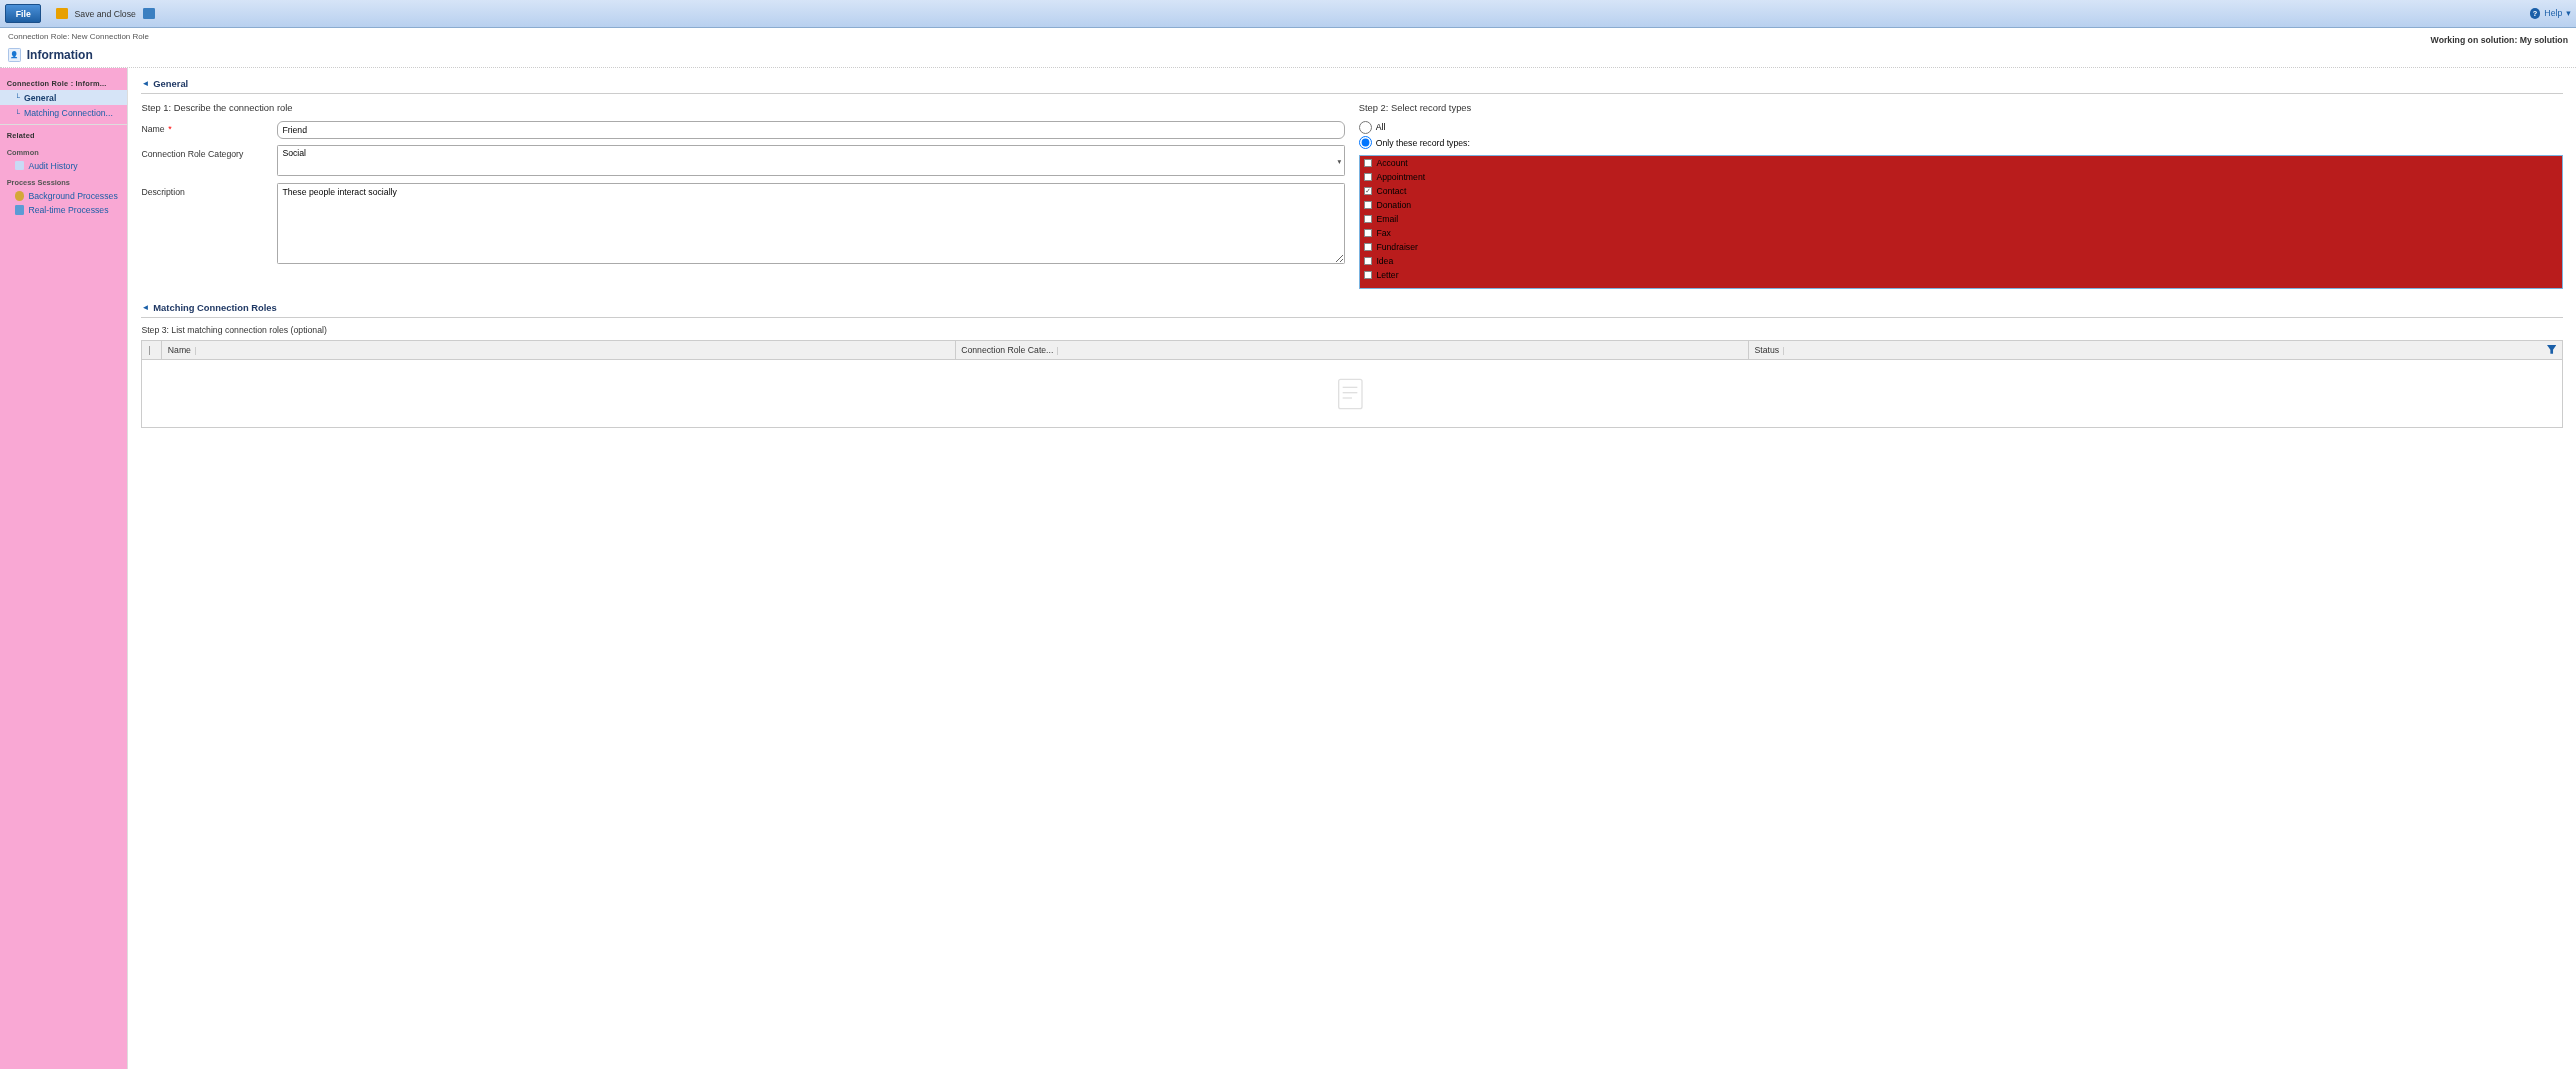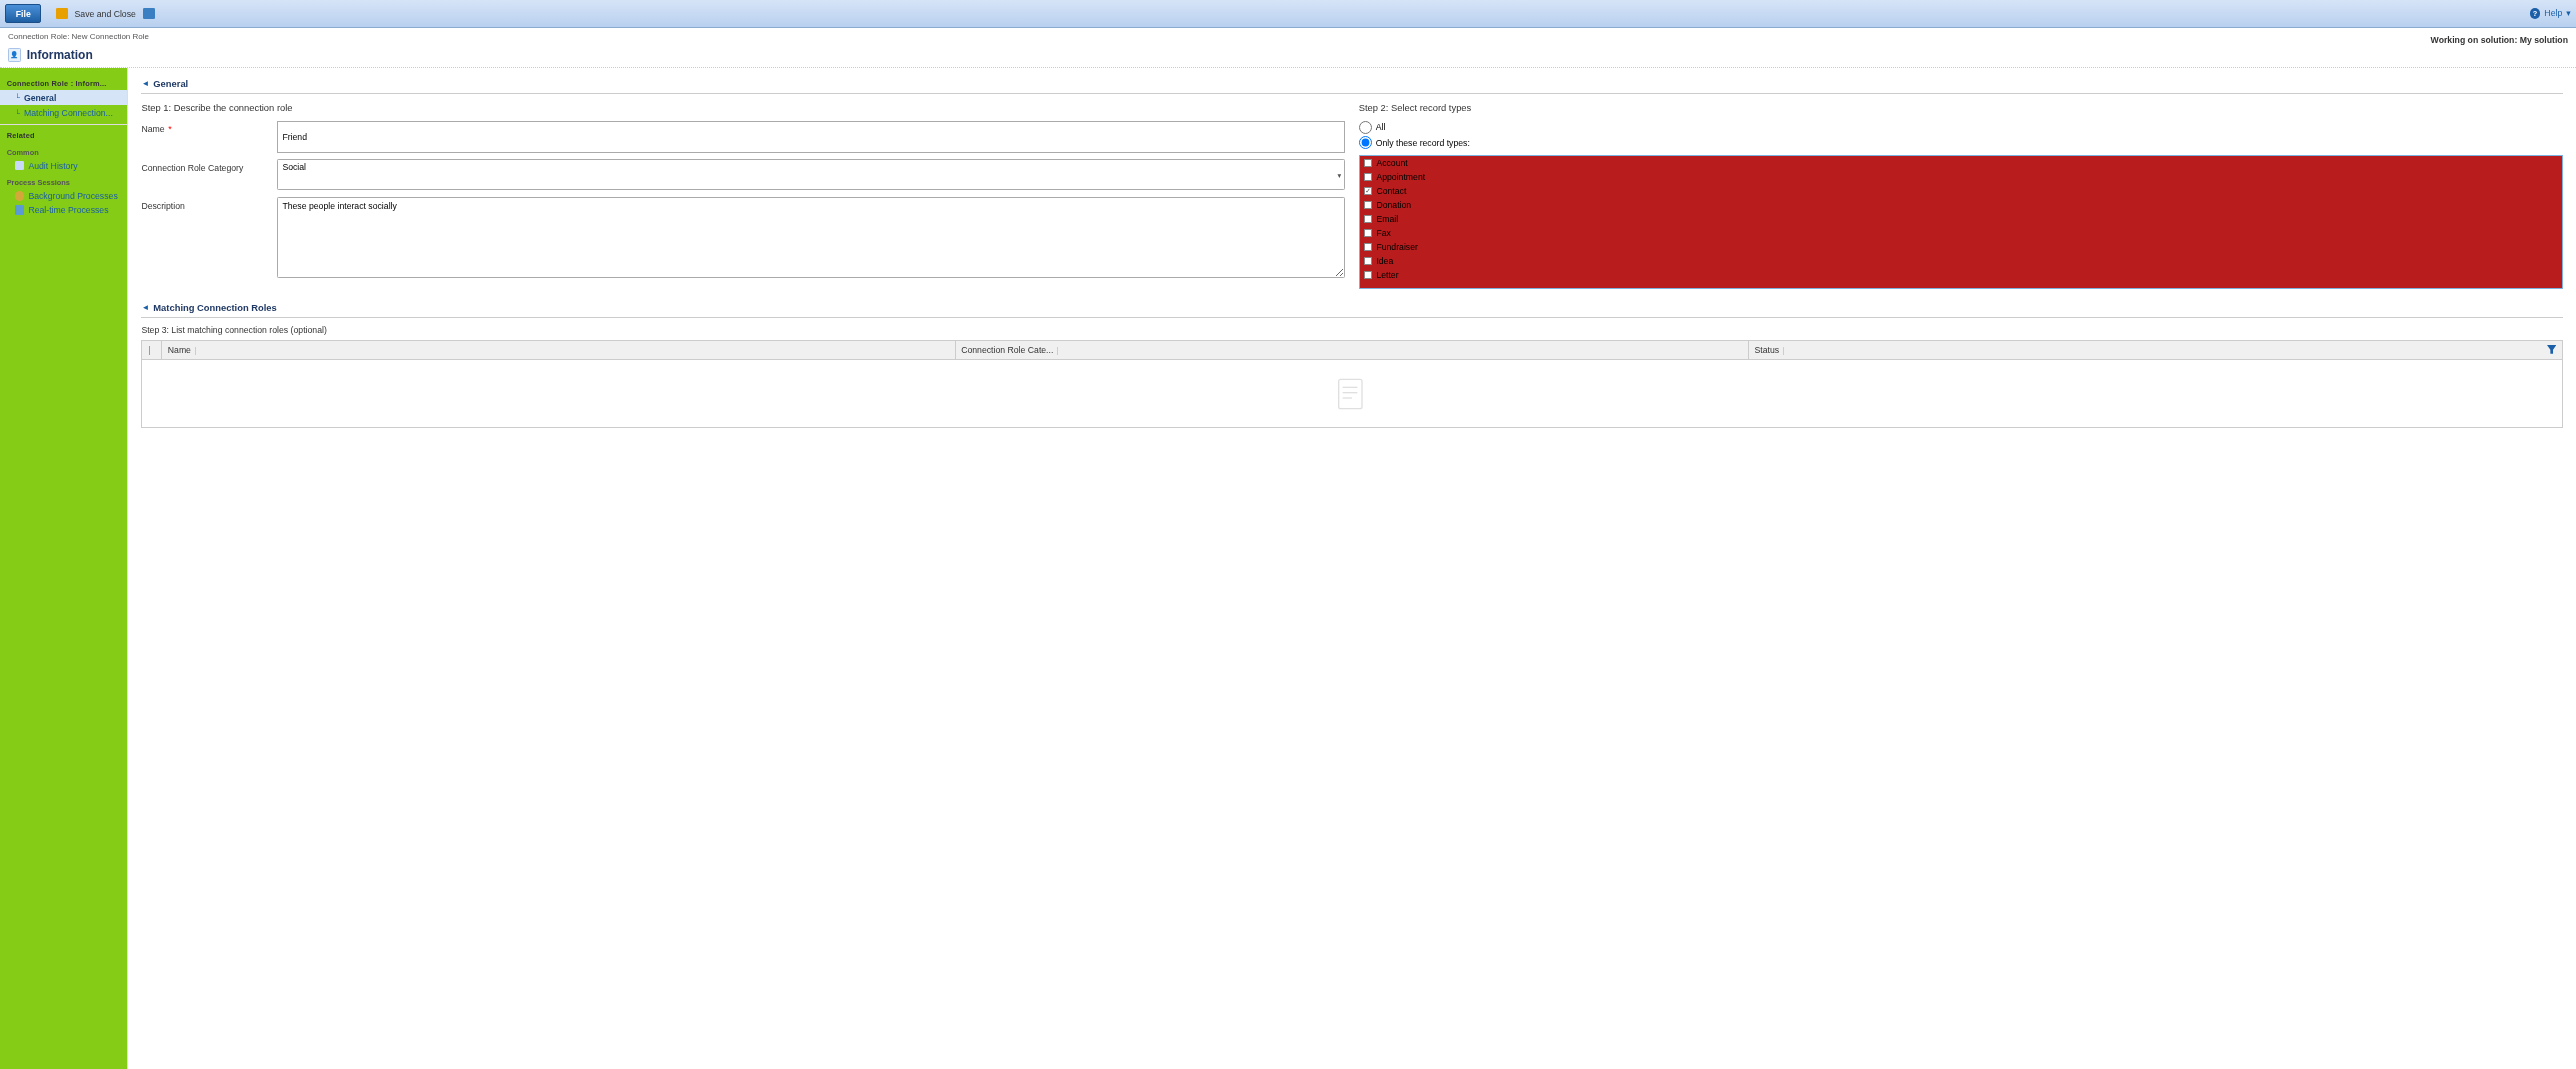--- a/index.html
+++ b/index.html
@@ -103,21 +103,21 @@
     .main-layout {
       display: flex;
       height: calc(100vh - 28px - 39px);
       background: white;
     }
 
     
     .sidebar {
       width: 128px;
       min-width: 128px;
-      background: #84cc16;
+      background: #f9a8d4;
       border-right: 0.7px solid #ddd;
       padding-top: 6.7px;
       overflow-y: auto;
     }
     .sidebar-section-title {
       font-size: 7.4px;
       color: #333;
       font-weight: bold;
       padding: 4px 6.7px 2px 6.7px;
       letter-spacing: 0.2px;
@@ -225,23 +225,23 @@
       font-size: 8.7px;
       color: #333;
       padding-top: 3.4px;
     }
     .required-star {
       color: red;
       margin-left: 1.3px;
     }
     .form-input {
       flex: 1;
-      height: 32px;
+      height: 18px;
       border: 0.7px solid #aaa;
-      border-radius: 0;
+      border-radius: 6px;
       padding: 2px 4px;
       font-size: 8.7px;
       background: white;
       outline: none;
     }
     .form-select-wrap {
       flex: 1;
       position: relative;
     }
     .form-select {

